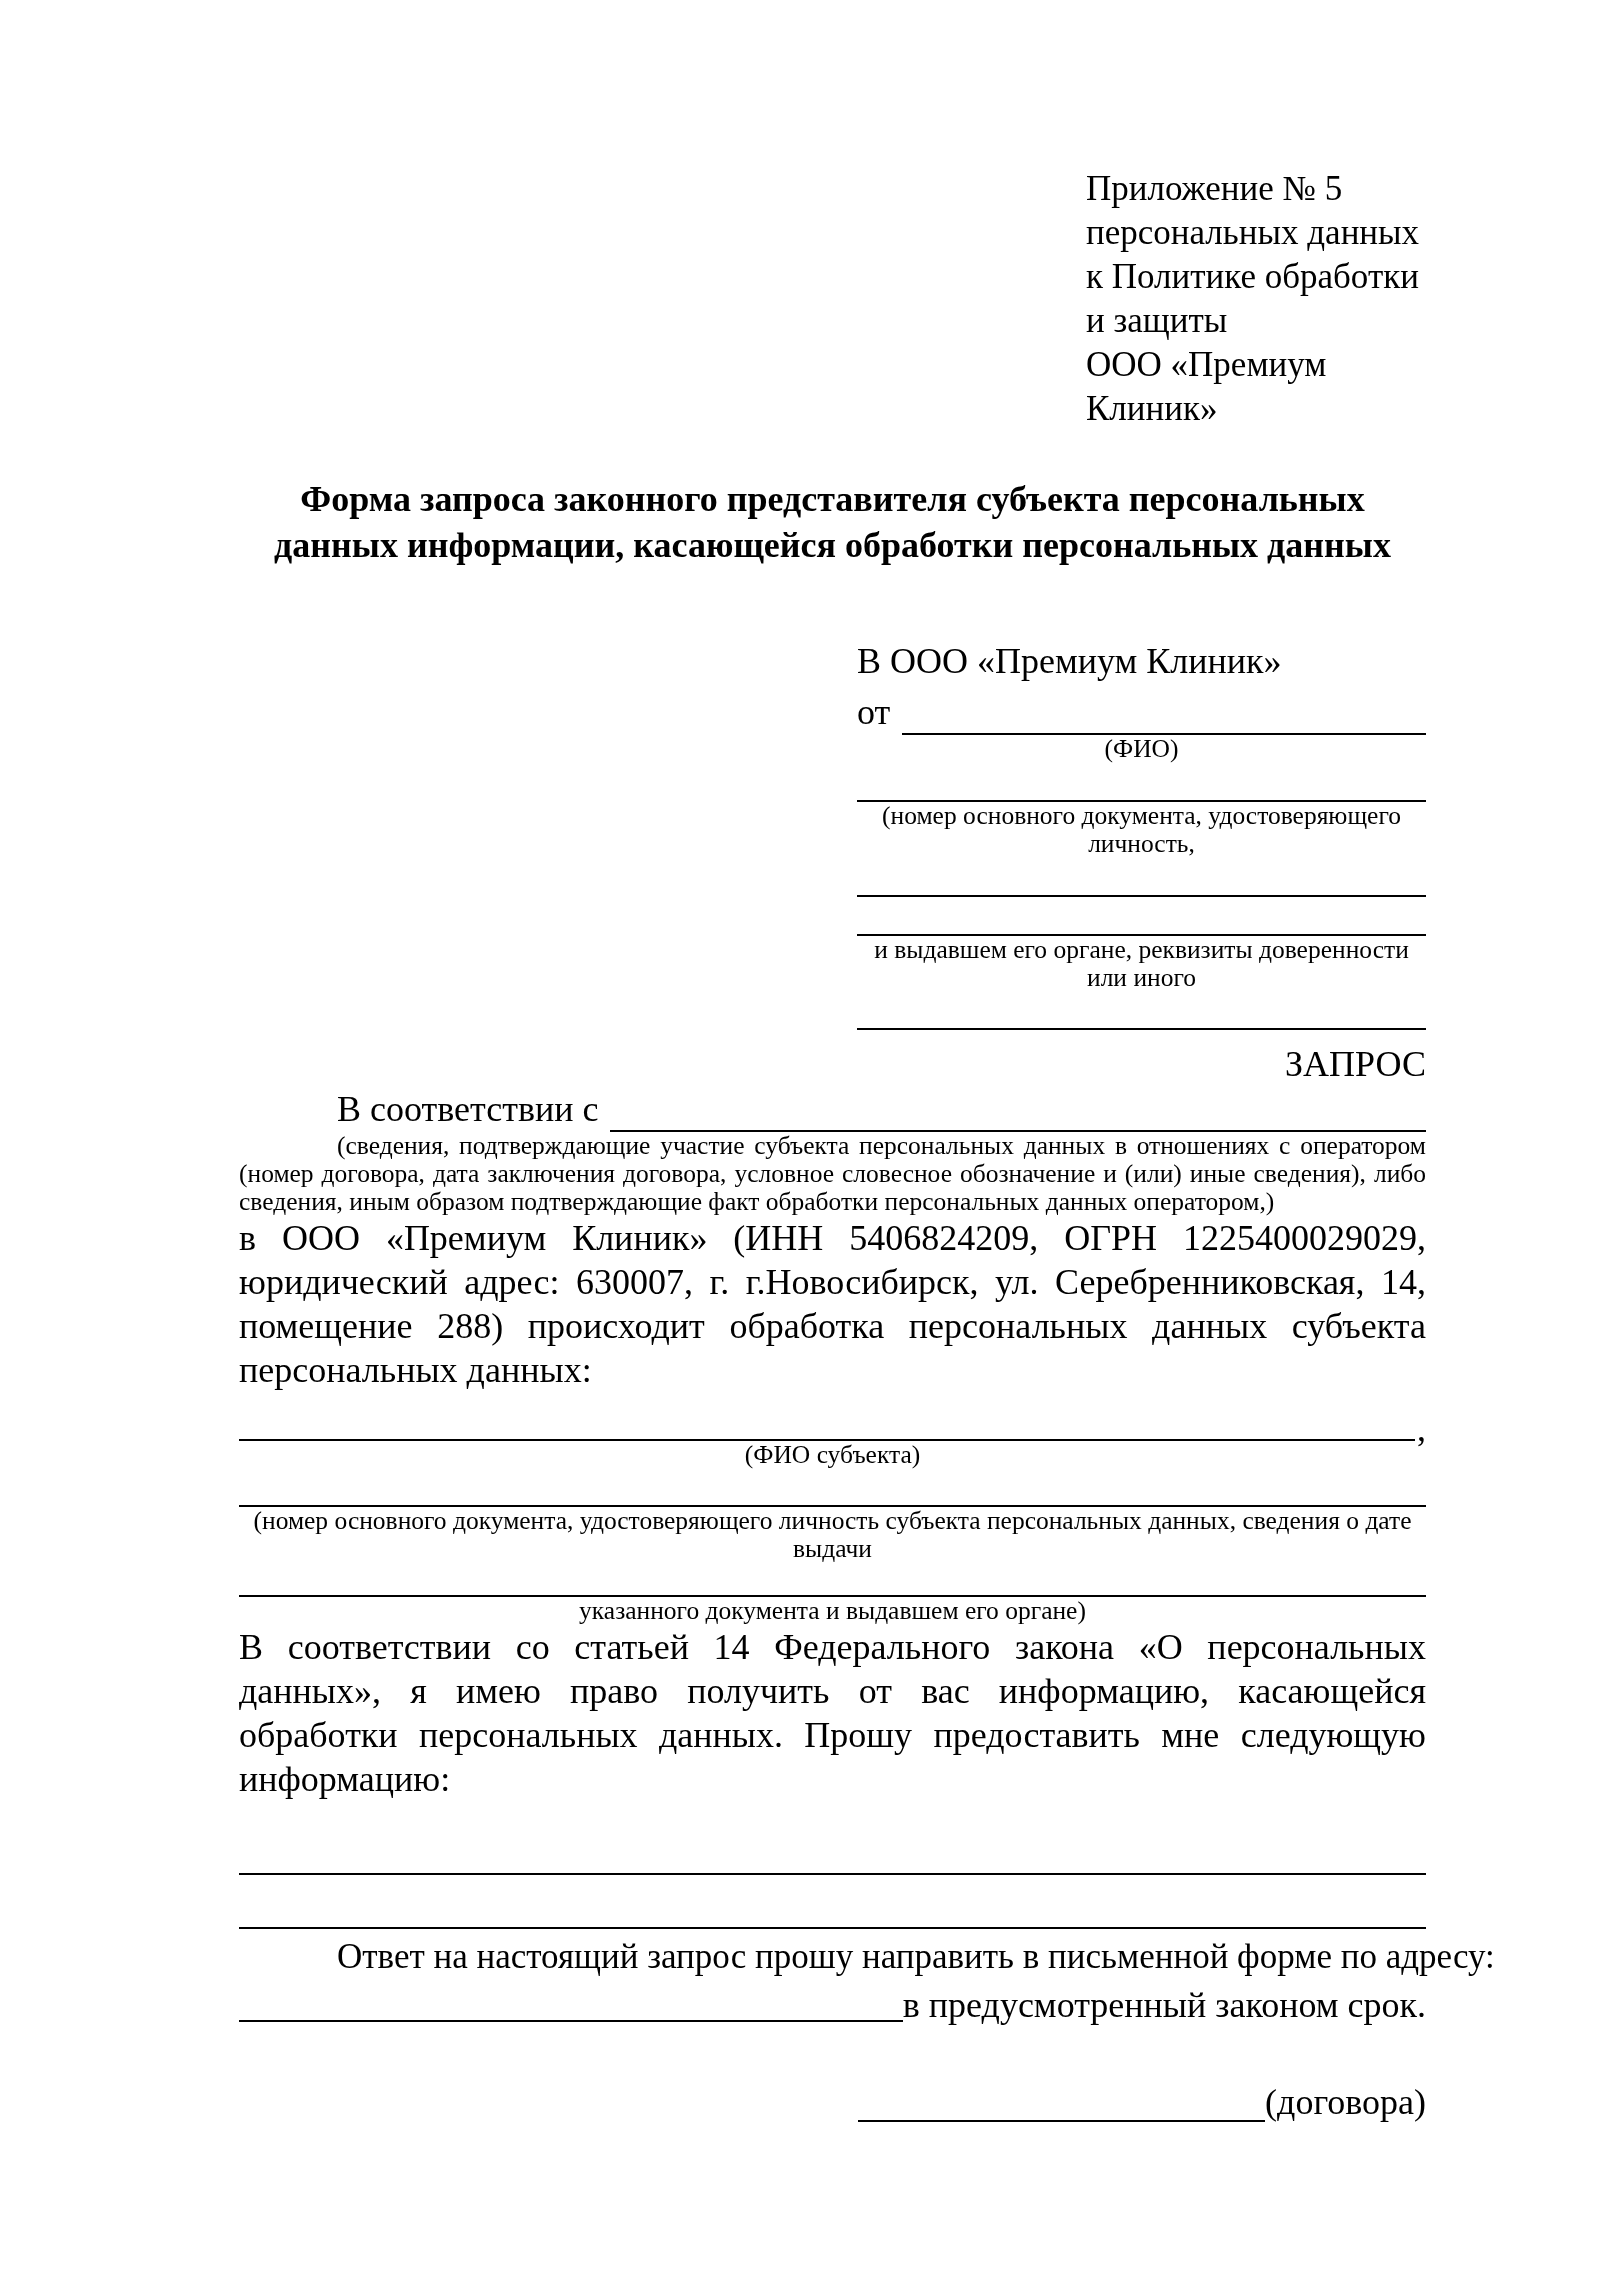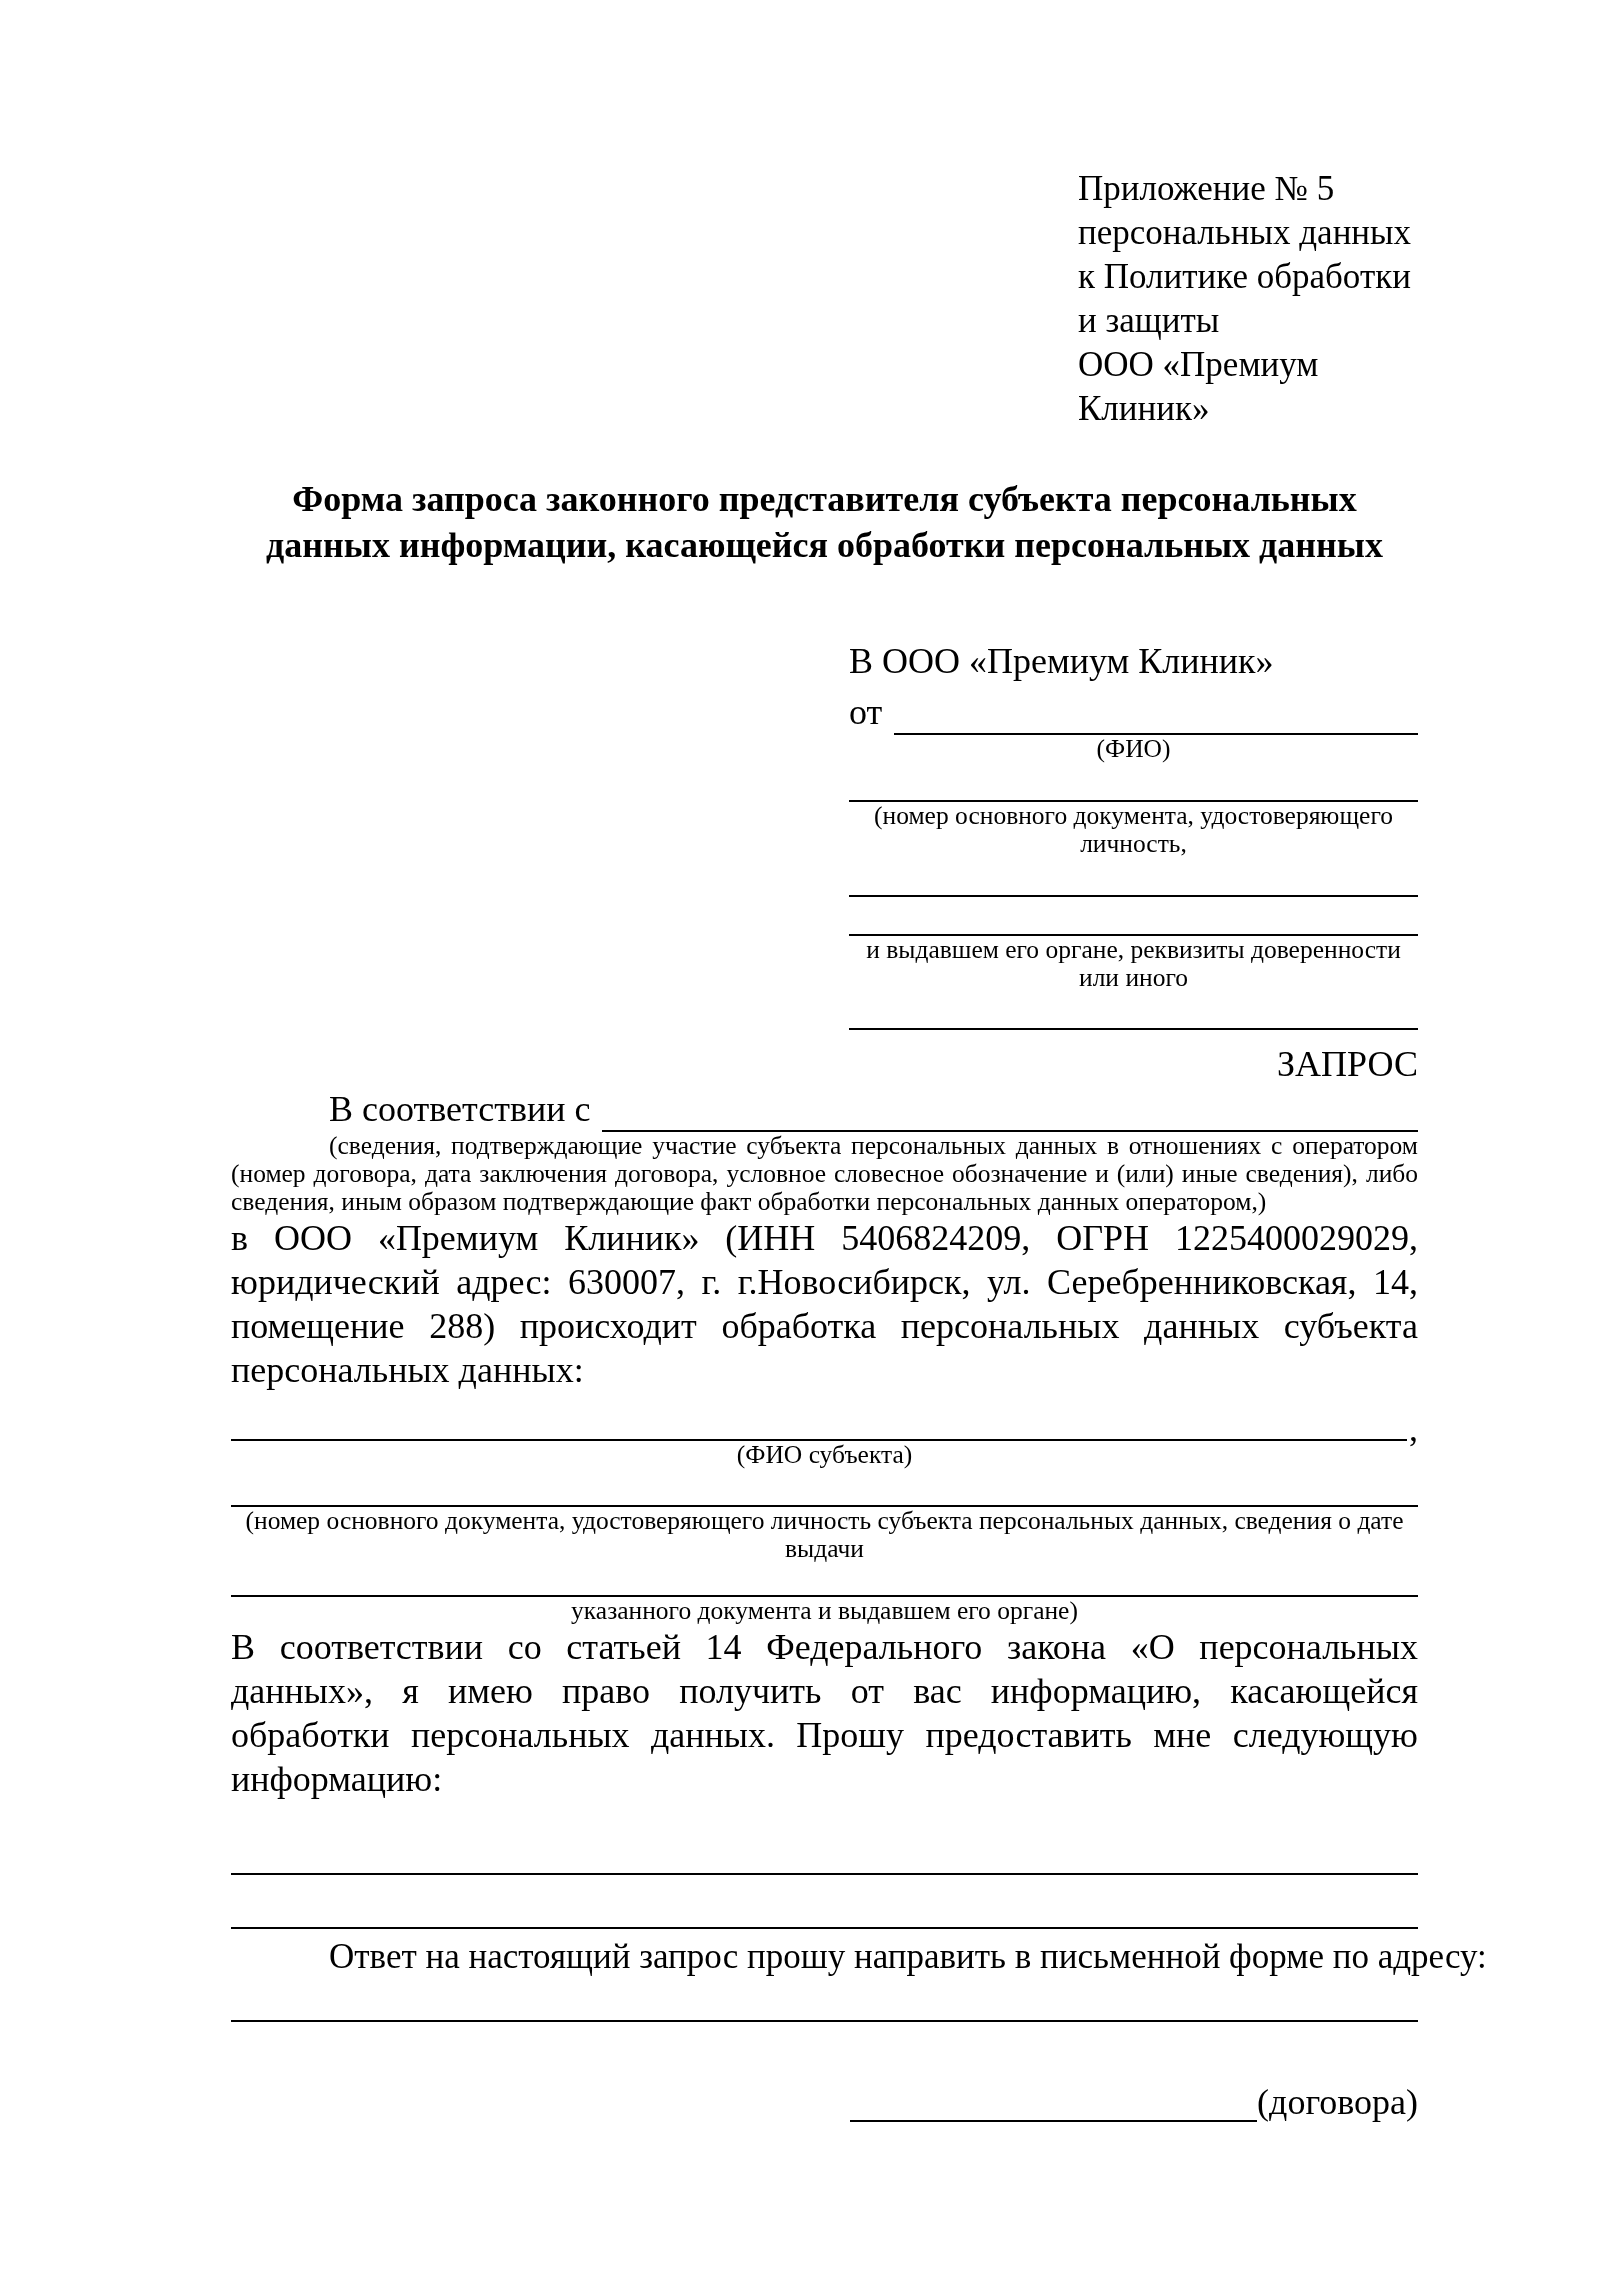--- a/index.html
+++ b/index.html
@@ -5,20 +5,21 @@
   * { margin:0; padding:0; box-sizing:border-box; }
   html, body { background:#ffffff; }
   .page {
     position:relative;
     width:1549px; height:2293px;
     background:#ffffff;
     color:#000000;
     font-family:"Liberation Serif","DejaVu Serif",serif;
     padding:167px 131px 0 231px;
     overflow:hidden;
+    margin-left:8px;
   }
   
   .appendix { margin-left:847px; font-size:35px; line-height:44px; }
   
   .doc-title {
     margin-top:45px;
     text-align:center;
     font-weight:bold;
     font-size:36px;
     line-height:46px;
@@ -118,20 +119,21 @@
 
   <div class="body-par">В соответствии со статьей 14 Федерального закона «О персональных данных», я имею право получить от вас информацию, касающейся обработки персональных данных. Прошу предоставить мне следующую информацию:</div>
 
   <div class="uline blank-a"></div>
   <div class="uline blank-b"></div>
 
   <div class="body-par indent nowrap-par reply-par">Ответ на настоящий запрос прошу направить в письменной форме по адресу:</div>
 
   <div class="reply-row">
     <span class="fill"></span>
+    <span class="reply-tail">в предусмотренный законом срок.</span>
   </div>
 
   <div class="footer-row">
     <span class="spacer"></span>
     <span class="sign-line"></span>
     <span class="sign-caption">(договора)</span>
   </div>
 
 </div>
 

